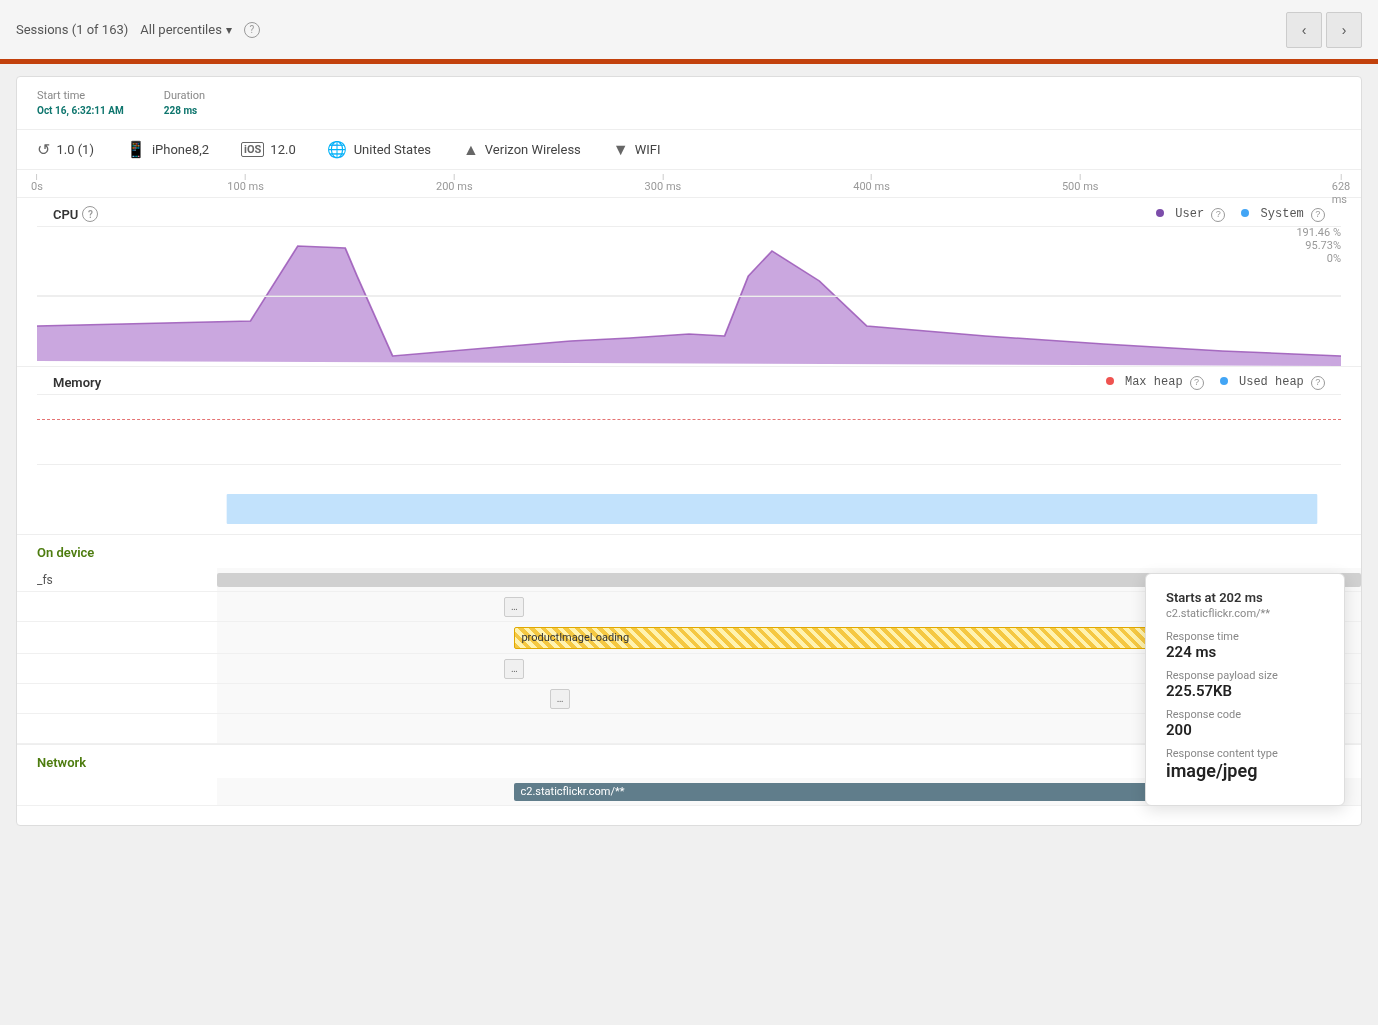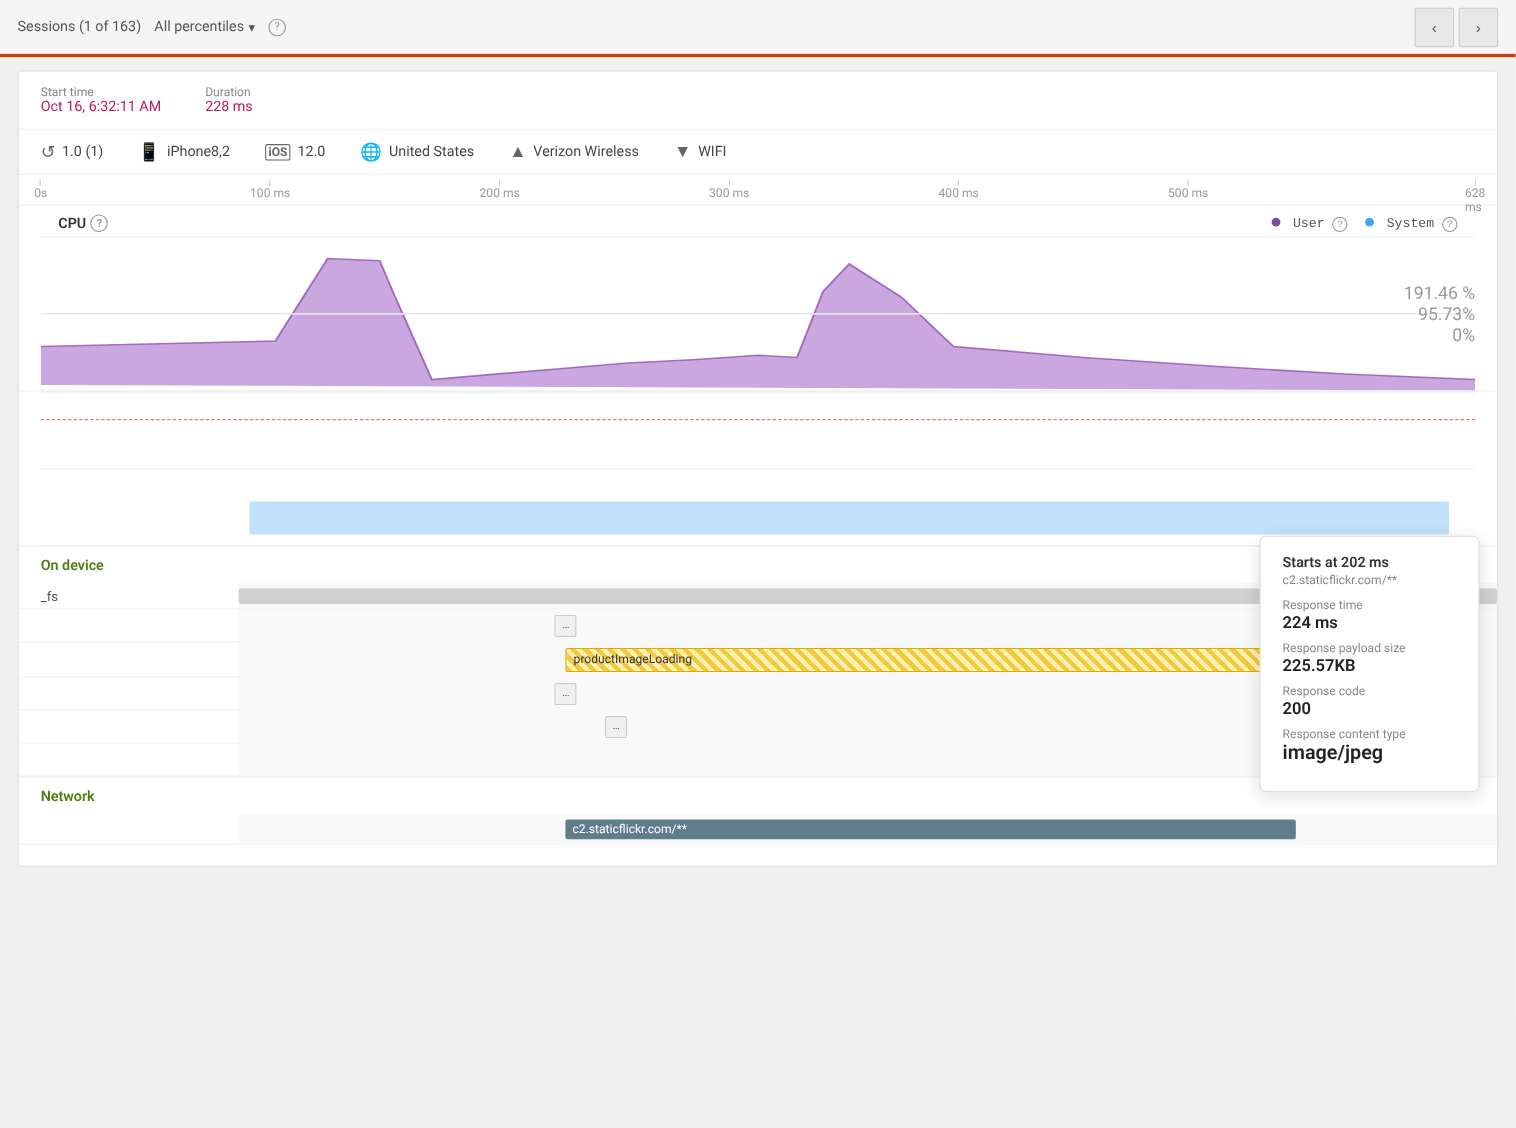--- a/index.html
+++ b/index.html
@@ -9,22 +9,22 @@
       font-size: 13px;
       color: #333;
     }
 
     .top-bar {
       display: flex;
       align-items: center;
       justify-content: space-between;
       padding: 20px 16px;
       background: #f5f5f5;
-      border-bottom: 3px solid #c2410c;
-      height: 52px;
+      border-bottom: 5px solid #c2410c;
+      height: 64px;
     }
 
     .top-bar-left {
       display: flex;
       align-items: center;
       gap: 12px;
     }
 
     .sessions-label {
       font-size: 13px;
@@ -86,23 +86,23 @@
       border-bottom: 1px solid #eee;
     }
 
     .info-group label {
       font-size: 11px;
       color: #888;
       display: block;
     }
 
     .info-group span {
-      font-size: 13px;
-      color: #be185d;
-      font-weight: 400;
+      font-size: 10px;
+      color: #0f766e;
+      font-weight: 700;
     }
 
     .device-info {
       display: flex;
       align-items: center;
       gap: 32px;
       padding: 10px 20px;
       border-bottom: 1px solid #eee;
     }
 
@@ -195,22 +195,22 @@
       height: 100%;
     }
 
     .chart-y-labels {
       position: absolute;
       right: 0;
       top: 0;
       height: 100%;
       display: flex;
       flex-direction: column;
-      justify-content: center;
-      font-size: 16px;
+      justify-content: flex-start;
+      font-size: 11px;
       color: #999;
       text-align: right;
       pointer-events: none;
     }
 
     .memory-section {
       border-bottom: 1px solid #eee;
     }
 
     .memory-chart {
@@ -320,20 +320,21 @@
 
     .tooltip-card {
       position: absolute;
       background: #fff;
       border: 1px solid #ddd;
       border-radius: 6px;
       padding: 16px 20px;
       box-shadow: 0 4px 16px rgba(0,0,0,0.12);
       width: 200px;
       z-index: 10;
+      margin-top: 48px;
     }
 
     .tooltip-title {
       font-size: 13px;
       font-weight: 600;
       color: #333;
       margin-bottom: 2px;
     }
 
     .tooltip-url {
@@ -482,20 +483,37 @@
       </svg>
       <div class="chart-y-labels">
         <span>191.46 %</span>
         <span>95.73%</span>
         <span>0%</span>
       </div>
     </div>
   </div>
 
   <div class="chart-section memory-section">
+    <div class="chart-header">
+      <div class="chart-title">
+        <span>Memory</span>
+      </div>
+      <div class="chart-legend">
+        <span>
+          <span class="legend-dot" style="background:#ef5350;"></span>
+          <span>Max heap</span>
+          <div class="help-icon" style="display:inline-flex;width:14px;height:14px;font-size:9px;">?</div>
+        </span>
+        <span>
+          <span class="legend-dot" style="background:#42a5f5;"></span>
+          <span>Used heap</span>
+          <div class="help-icon" style="display:inline-flex;width:14px;height:14px;font-size:9px;">?</div>
+        </span>
+      </div>
+    </div>
     <div class="memory-chart">
       <div class="grid-line" style="top:0;"></div>
       <div class="grid-line" style="top:50%;"></div>
       <div class="grid-line" style="top:100%;"></div>
       
       <div class="dashed-line" style="top:18%;"></div>
       
       <svg width="100%" height="140" viewBox="0 0 1100 140" preserveAspectRatio="none">
         <rect x="160" y="100" width="920" height="30" fill="rgba(144,202,249,0.55)" rx="1"></rect>
       </svg>

